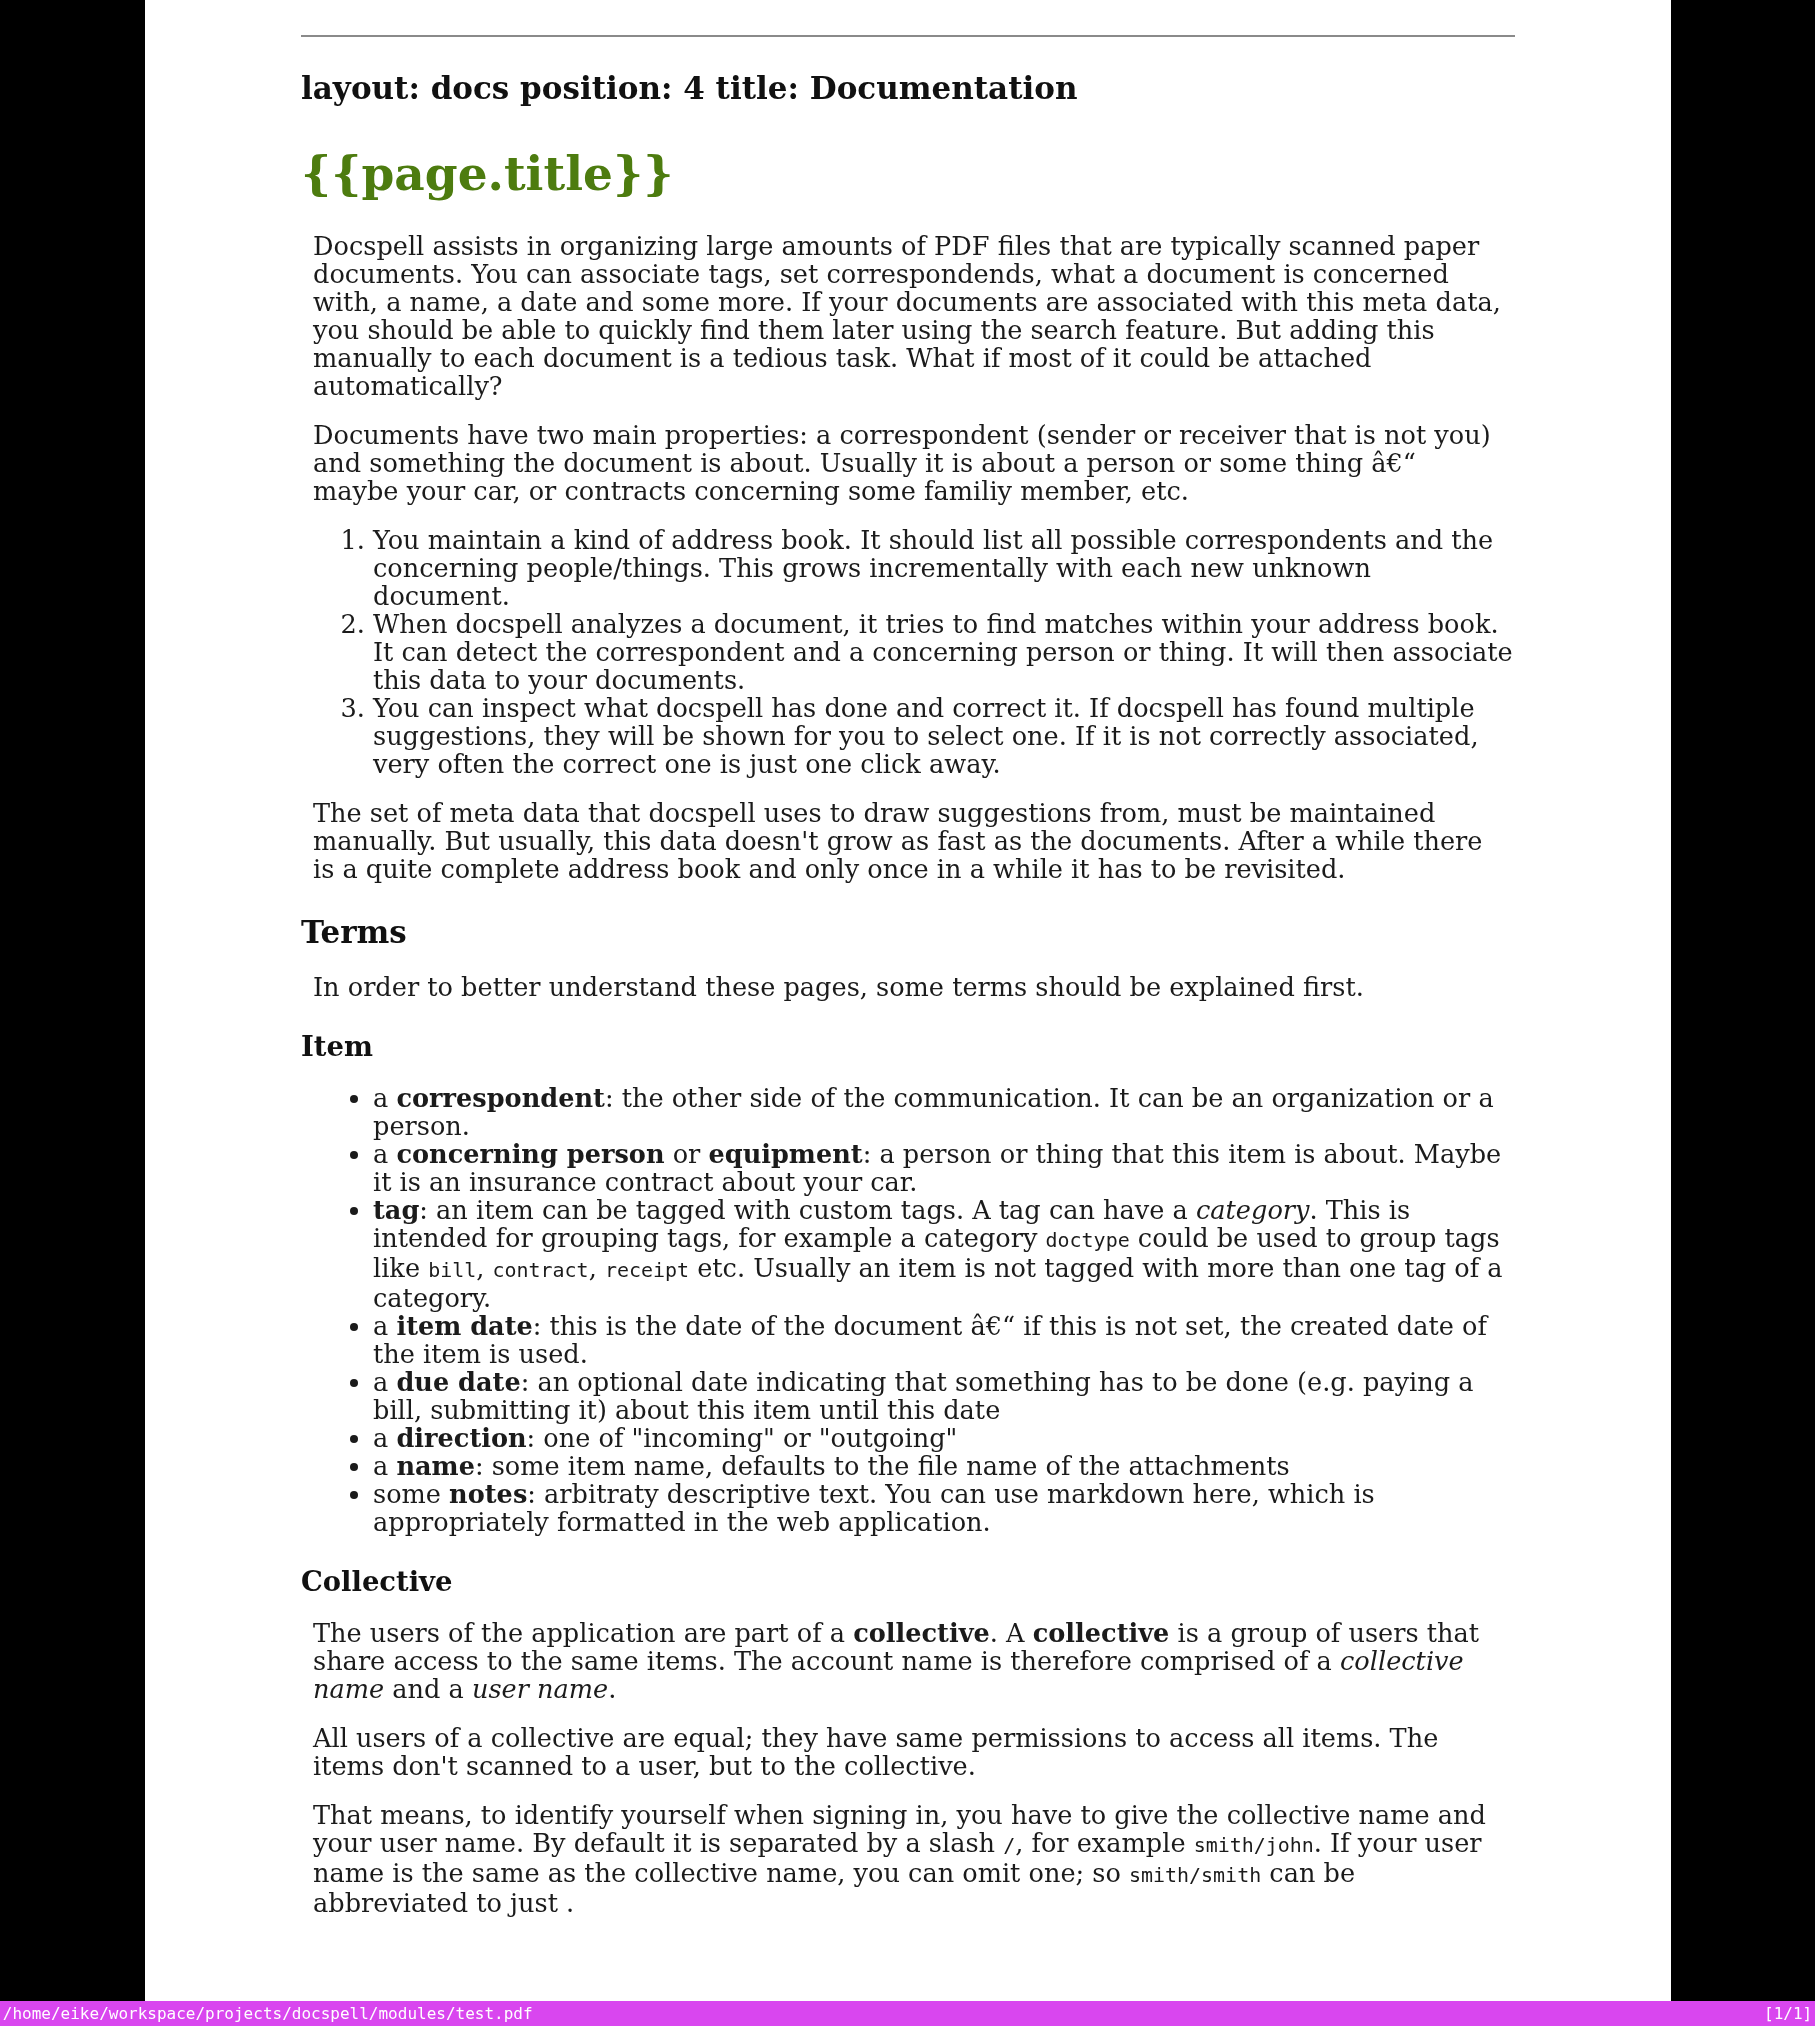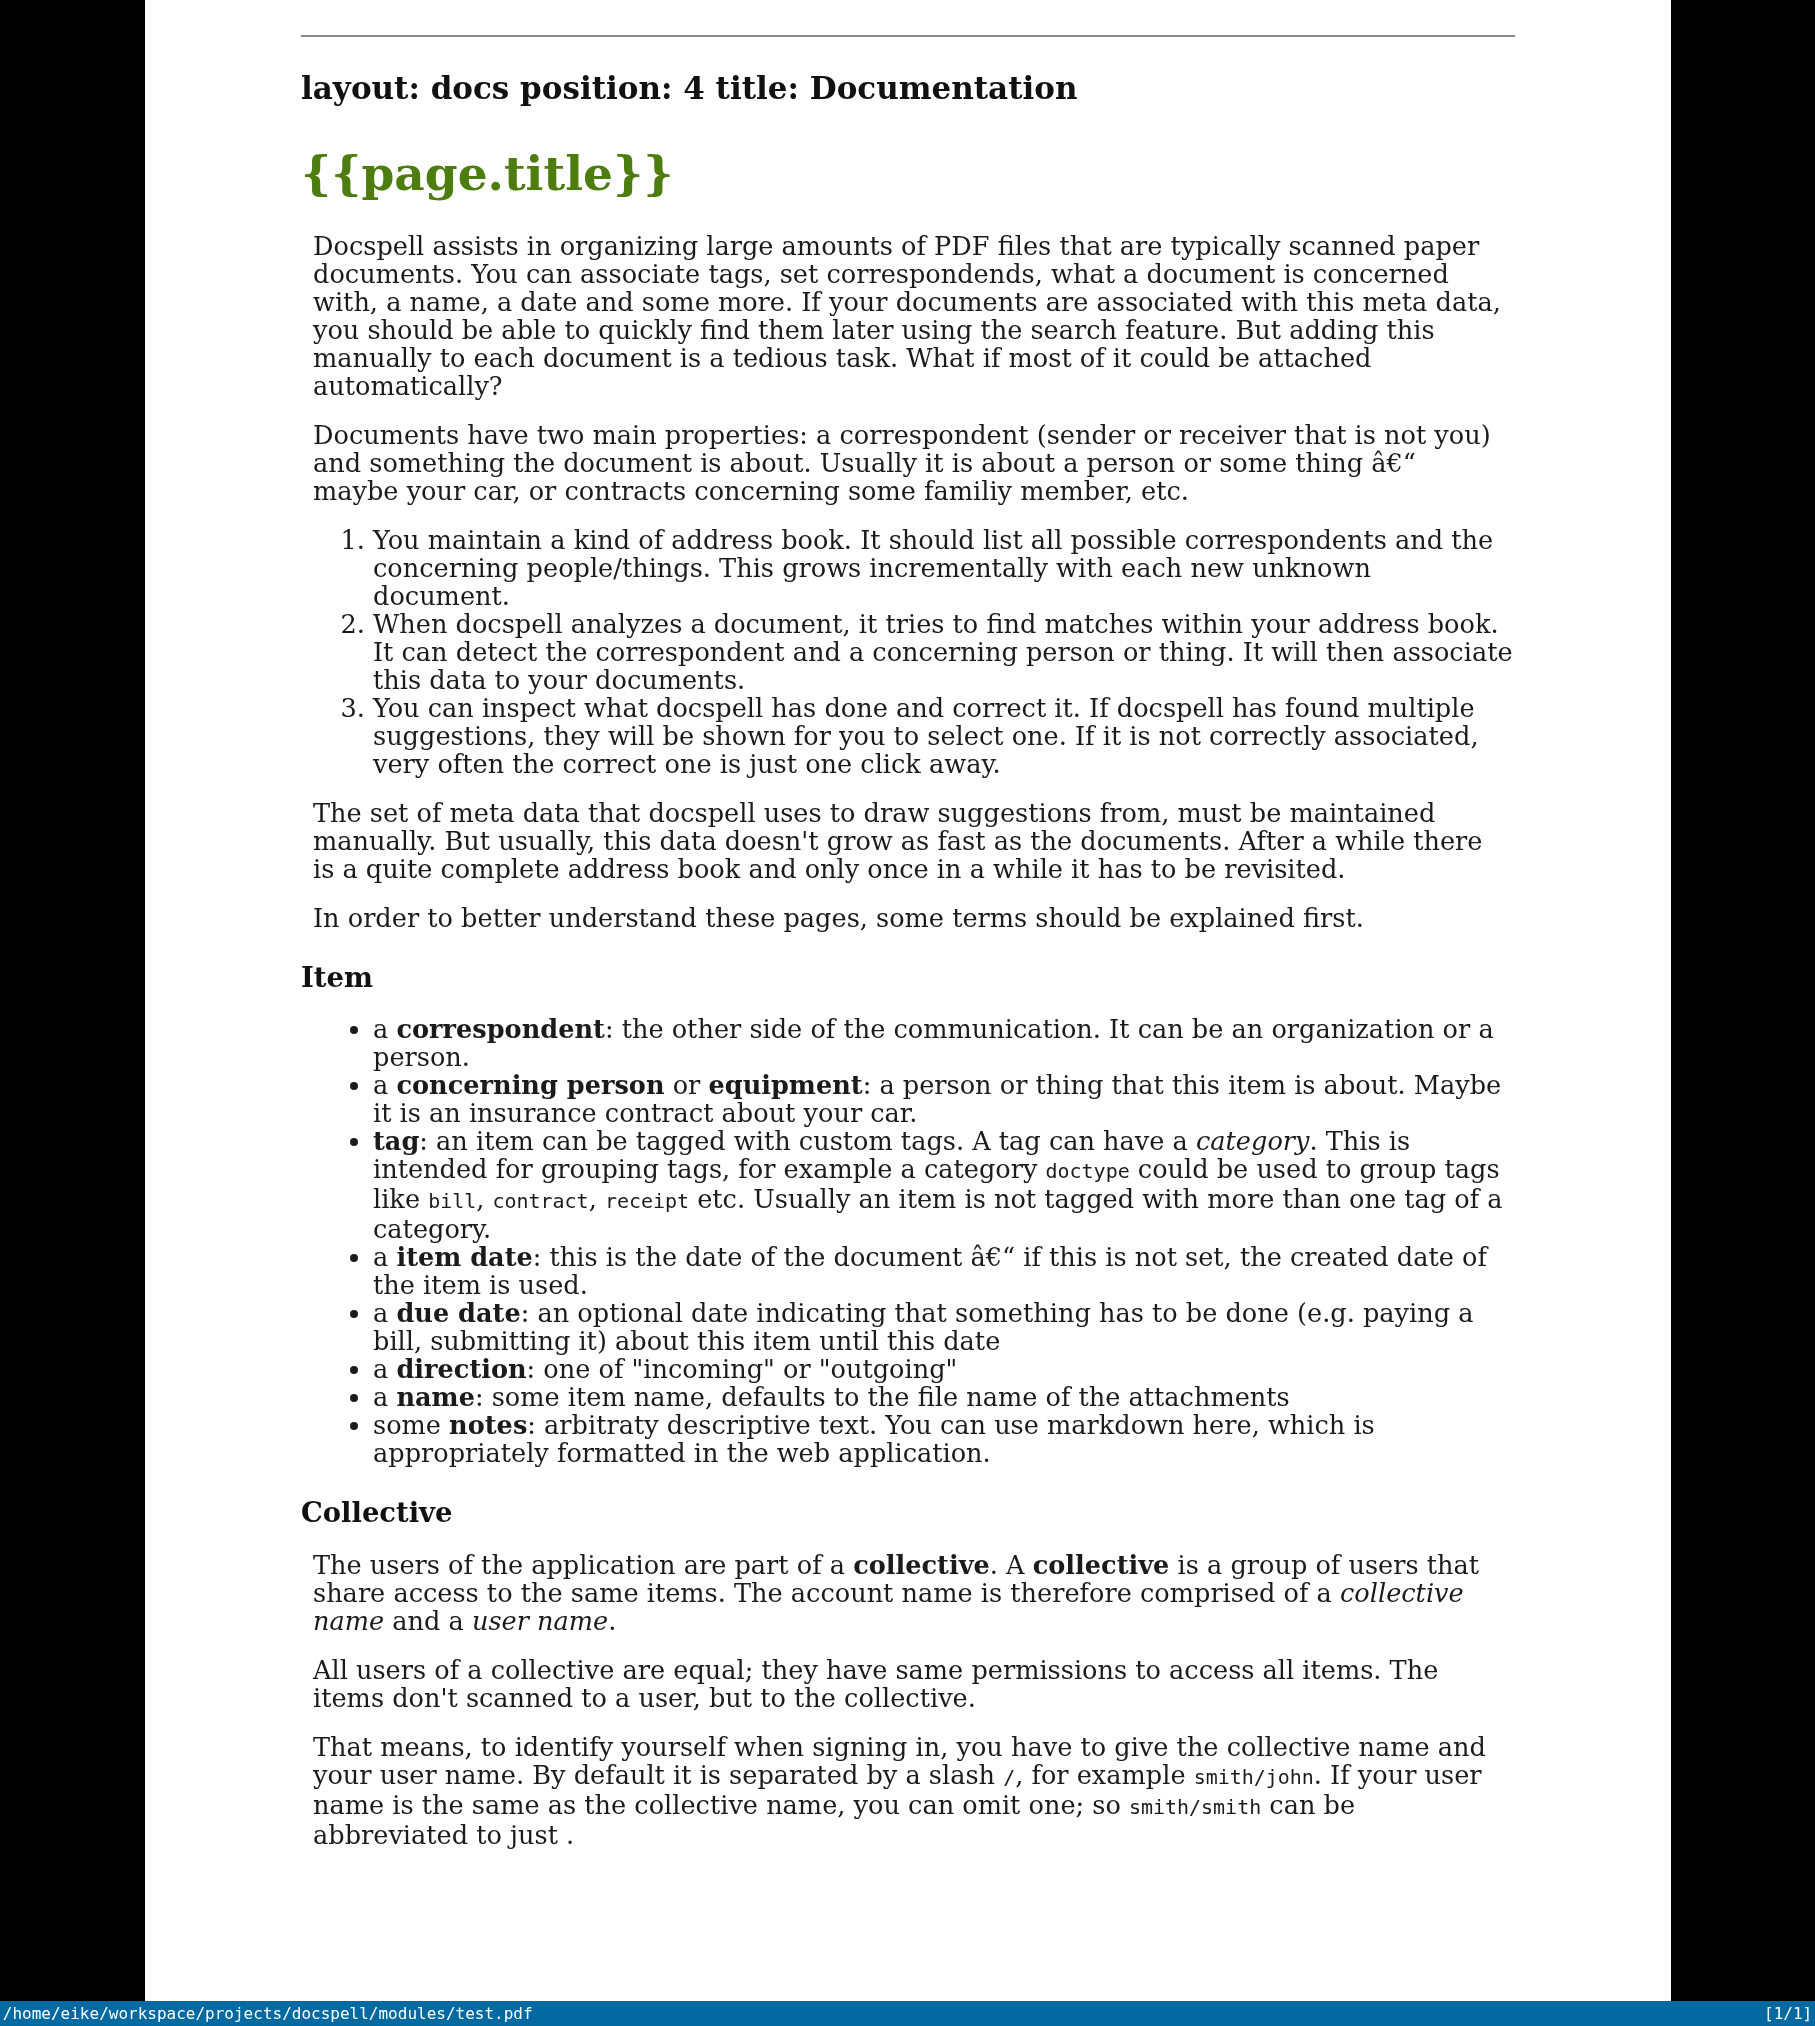--- a/index.html
+++ b/index.html
@@ -57,21 +57,21 @@
     padding-left:72px;
   }
   ol.doc-ol li, ul.doc-ul li{margin:0;padding:0;}
   .s-b{font-weight:bold;}
   .s-i{font-style:italic;}
   .s-c{font-family:"DejaVu Sans Mono", monospace;font-size:0.78em;}
   .statusbar{
     position:absolute;
     left:0;bottom:0;
     width:100%;height:24.6px;
-    background:#0369a1;
+    background:#d946ef;
     color:#ffffff;
     font-family:"DejaVu Sans Mono", monospace;
     font-size:16px;
     display:flex;
     align-items:center;
     justify-content:space-between;
     padding:0 2.8px;
     box-sizing:border-box;
   }
 </style>
@@ -95,20 +95,21 @@
       <p class="doc-p"><span>Documents have two main properties: a correspondent (sender or receiver that is not you) and something the document is about. Usually it is about a person or some thing â€“ maybe your car, or contracts concerning some familiy member, etc.</span></p>
 
       <ol class="doc-ol">
         <li><span>You maintain a kind of address book. It should list all possible correspondents and the concerning people/things. This grows incrementally with each new unknown document.</span></li>
         <li><span>When docspell analyzes a document, it tries to find matches within your address book. It can detect the correspondent and a concerning person or thing. It will then associate this data to your documents.</span></li>
         <li><span>You can inspect what docspell has done and correct it. If docspell has found multiple suggestions, they will be shown for you to select one. If it is not correctly associated, very often the correct one is just one click away.</span></li>
       </ol>
 
       <p class="doc-p"><span>The set of meta data that docspell uses to draw suggestions from, must be maintained manually. But usually, this data doesn't grow as fast as the documents. After a while there is a quite complete address book and only once in a while it has to be revisited.</span></p>
 
+      <h2 class="doc-h2">Terms</h2>
 
       <p class="doc-p"><span>In order to better understand these pages, some terms should be explained first.</span></p>
 
       <h3 class="doc-h3">Item</h3>
 
 
       <ul class="doc-ul">
         <li><span>a </span><span class="s-b">correspondent</span><span>: the other side of the communication. It can be an organization or a person.</span></li>
         <li><span>a </span><span class="s-b">concerning person</span><span> or </span><span class="s-b">equipment</span><span>: a person or thing that this item is about. Maybe it is an insurance contract about your car.</span></li>
         <li><span class="s-b">tag</span><span>: an item can be tagged with custom tags. A tag can have a </span><span class="s-i">category</span><span>. This is intended for grouping tags, for example a category </span><span class="s-c">doctype</span><span> could be used to group tags like </span><span class="s-c">bill</span><span>, </span><span class="s-c">contract</span><span>, </span><span class="s-c">receipt</span><span> etc. Usually an item is not tagged with more than one tag of a category.</span></li>

